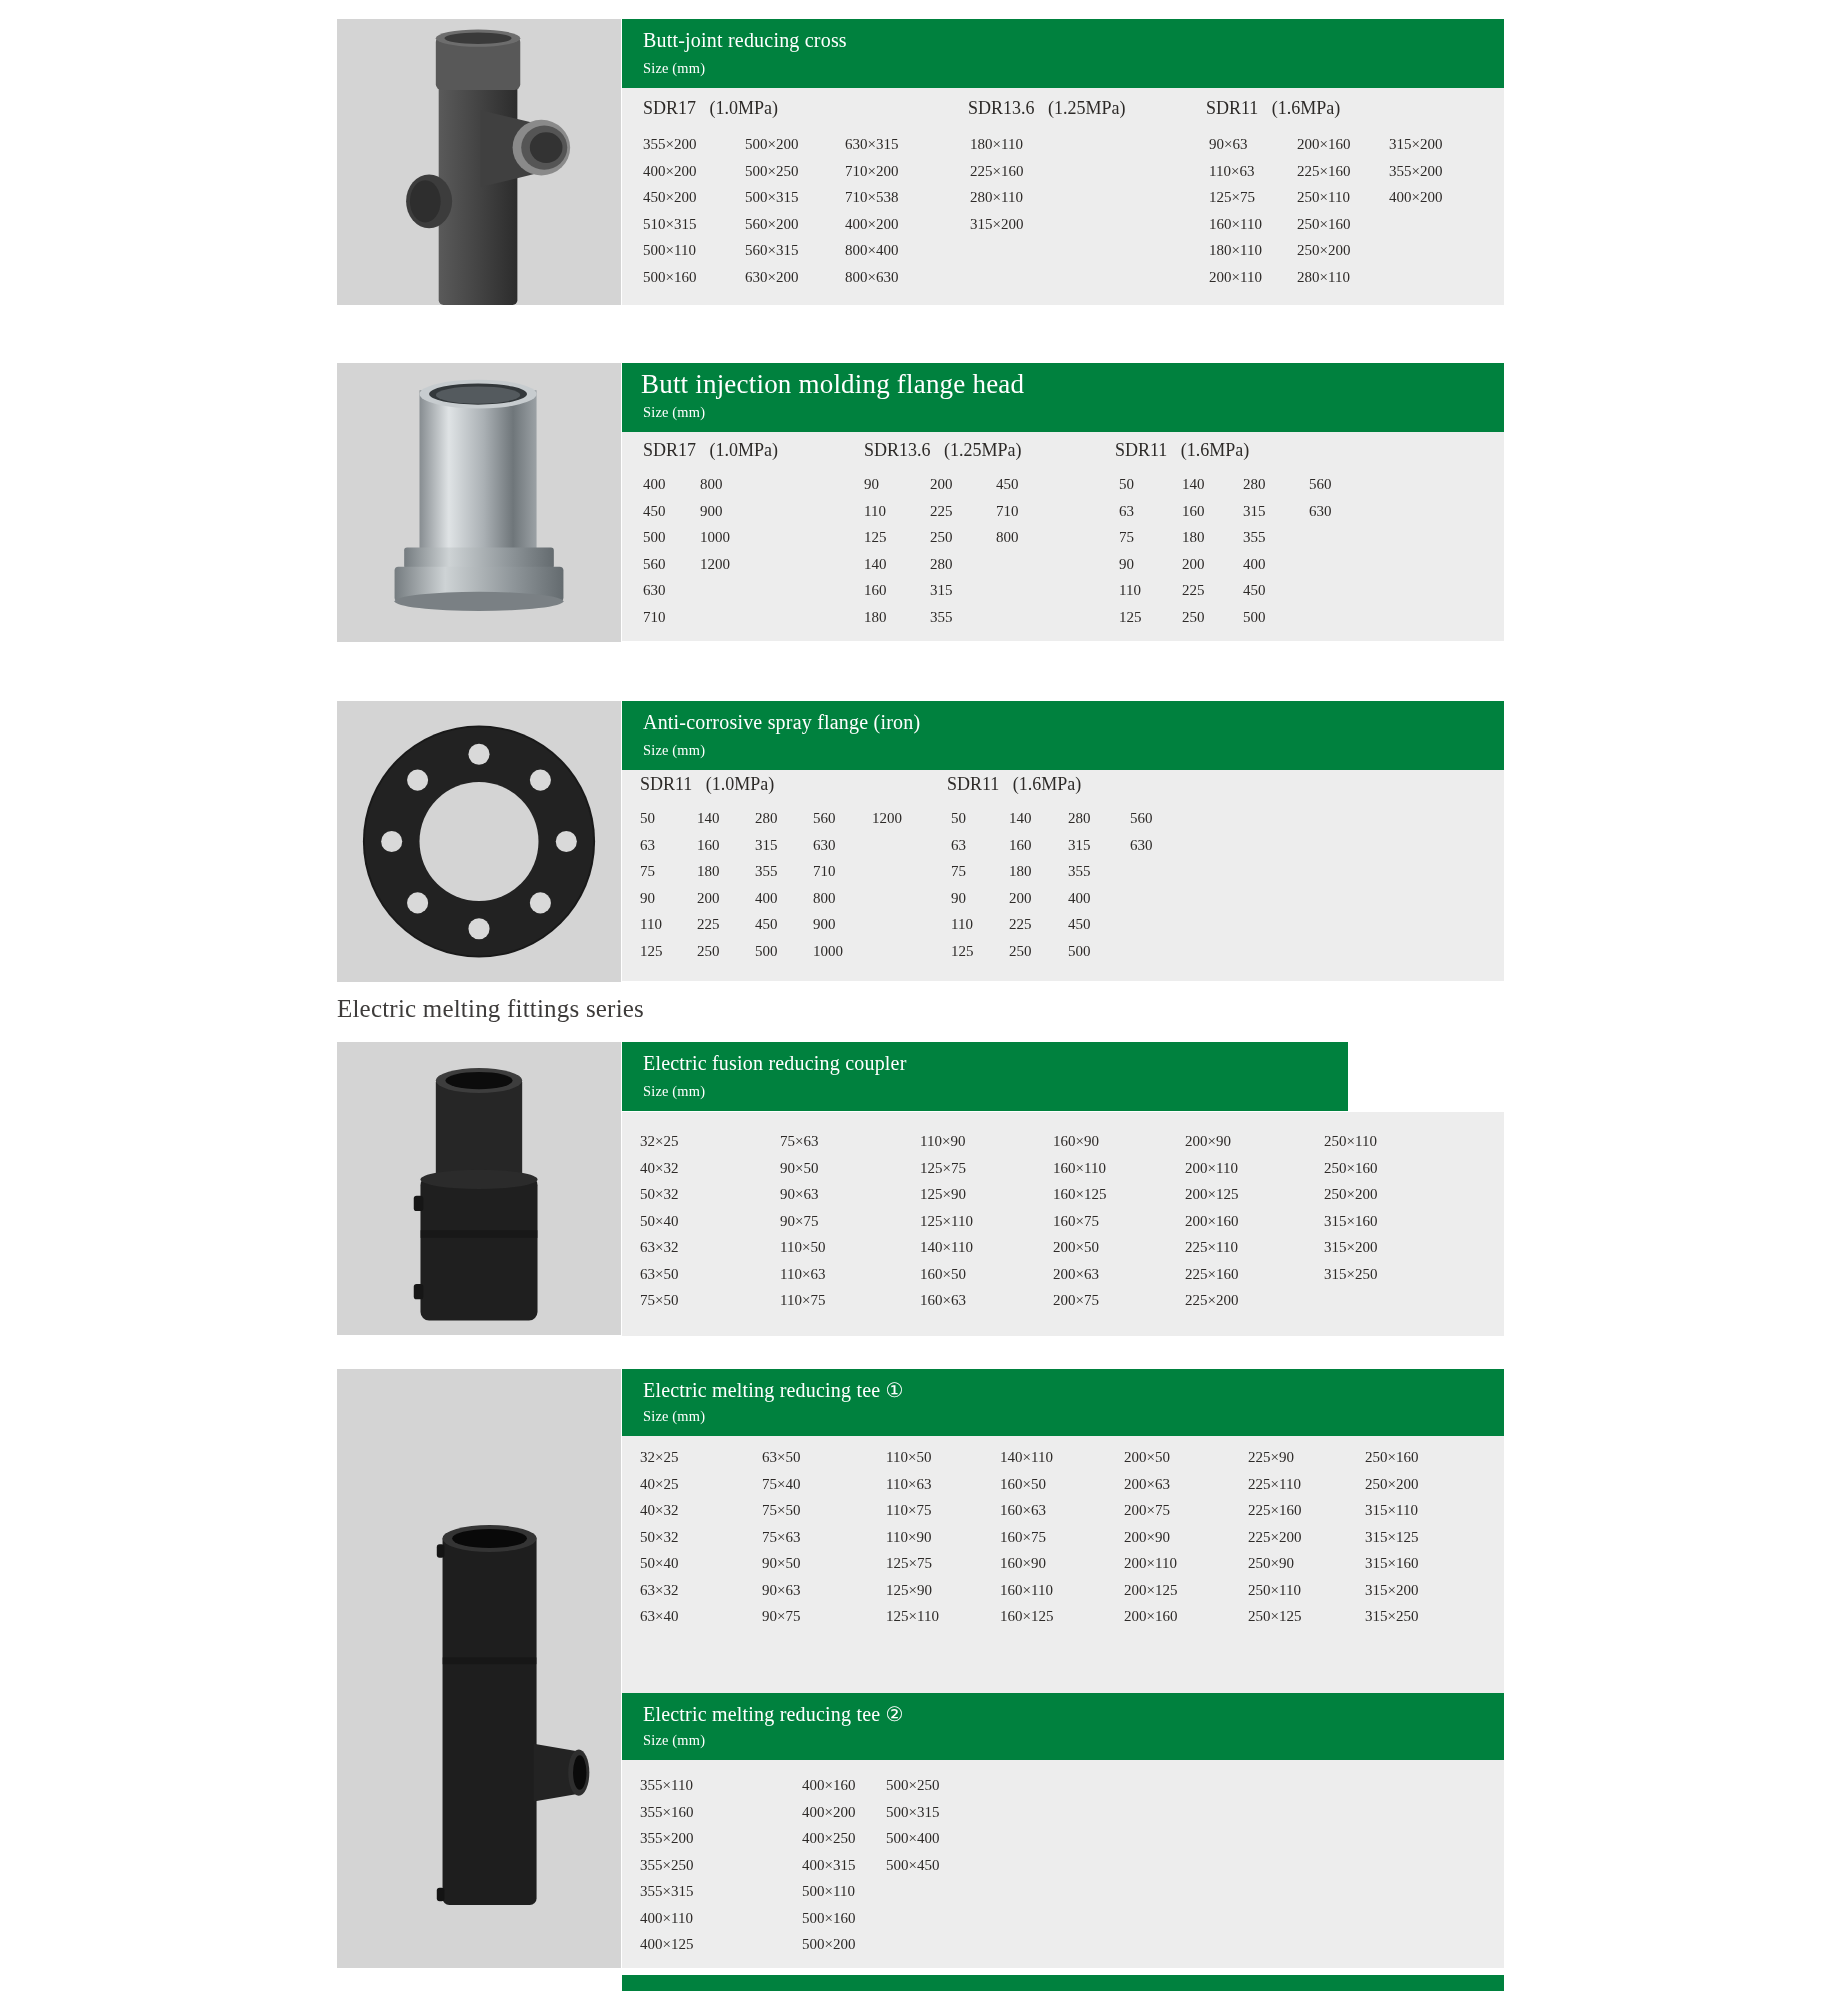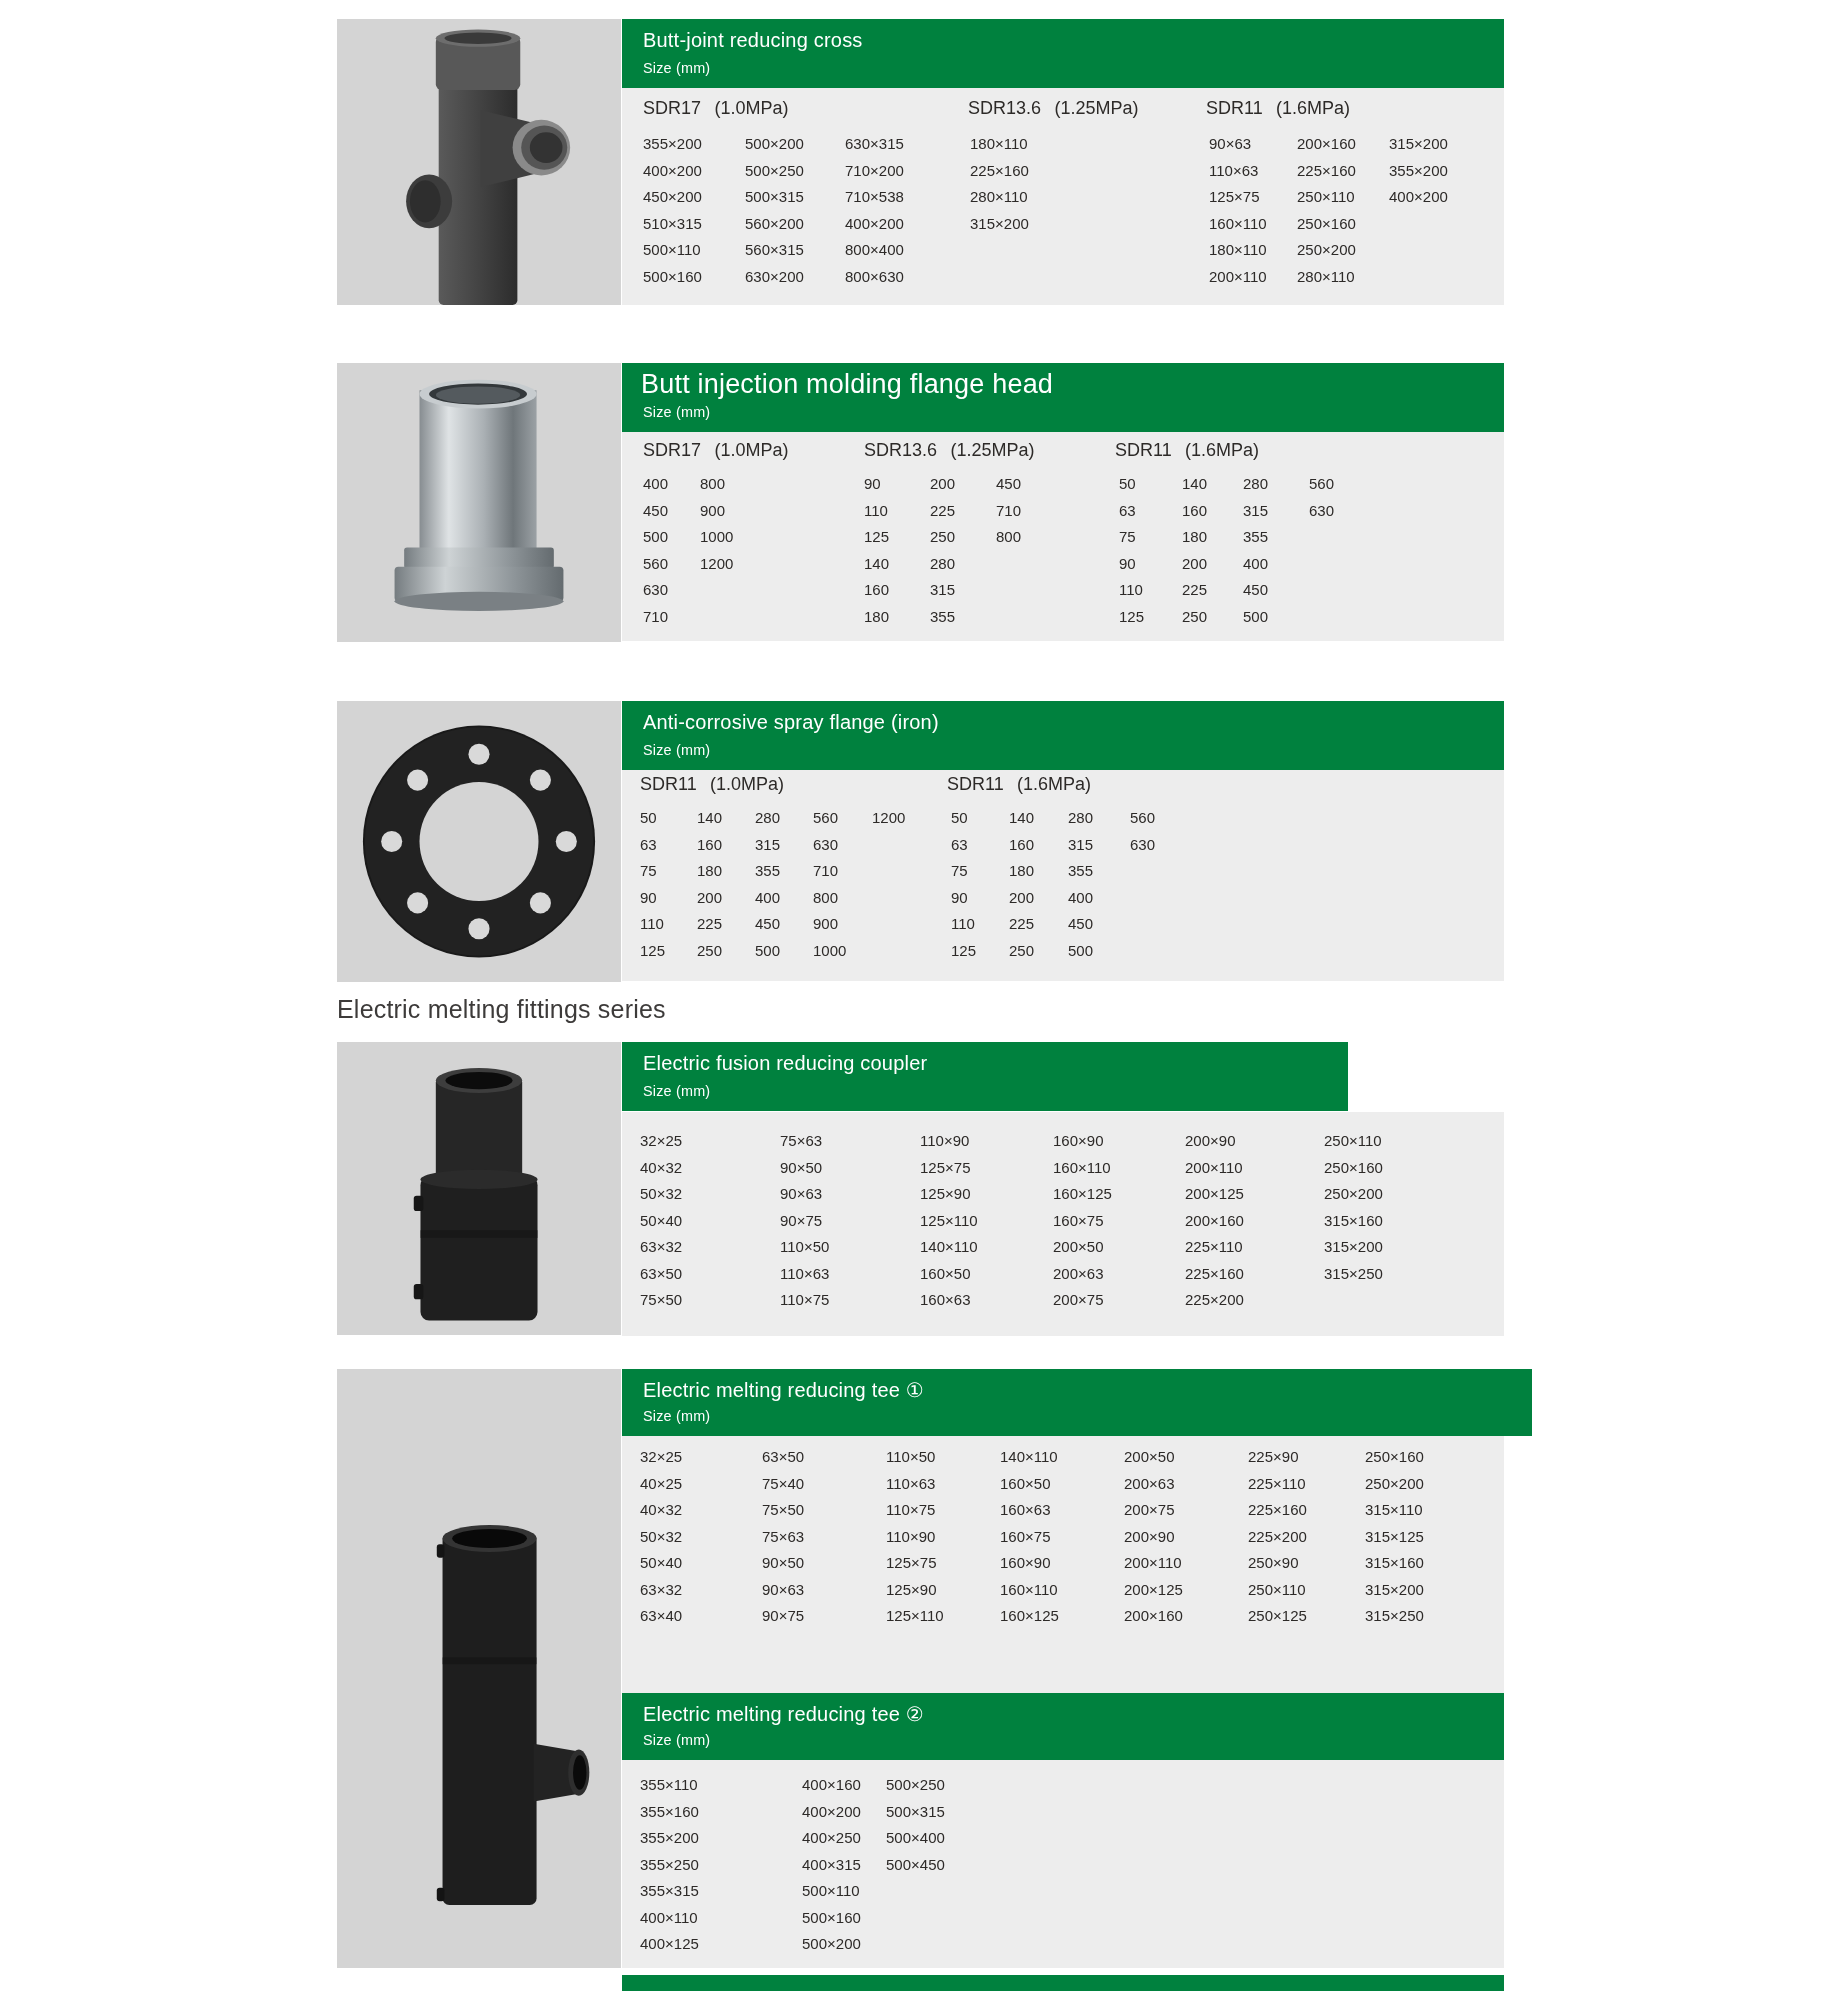--- a/index.html
+++ b/index.html
@@ -1,17 +1,17 @@
 <!DOCTYPE html>
 <html><head>
 <meta charset="utf-8">
 <style>
   html,body{margin:0;padding:0;background:#ffffff;}
   #page{position:relative;width:1845px;height:1992px;background:#ffffff;overflow:hidden;
-        font-family:Liberation Sans, sans-serif;}
+        font-family:Liberation Serif, serif;}
   .panel{position:absolute;background:#d4d4d4;}
   .green{position:absolute;background:#00813e;}
   .bodyarea{position:absolute;background:#ededed;}
   .sec-title{position:absolute;color:#ffffff;font-size:20px;letter-spacing:0.2px;white-space:nowrap;}
   .sec-title.big{font-size:27px;}
   .size-label{position:absolute;color:#ffffff;font-size:14.4px;letter-spacing:0.2px;}
   .sdr{position:absolute;display:flex;gap:13.4px;font-size:18px;color:#2d2a28;white-space:nowrap;}
   .col{position:absolute;font-size:15px;line-height:26.5px;color:#2d2a28;white-space:nowrap;}
   .col .cell{display:block;}
   .series-heading{position:absolute;font-size:25px;color:#3d3b3a;letter-spacing:0.2px;}
@@ -394,21 +394,21 @@
       <ellipse cx="159" cy="176" rx="39" ry="10" fill="#090909"></ellipse>
       <rect x="104" y="182" width="8" height="14" rx="3" fill="#141414"></rect>
       <rect x="104" y="540" width="8" height="14" rx="3" fill="#141414"></rect>
       <path d="M205 390 L252 398 L252 442 L205 450 Z" fill="#232323"></path>
       <ellipse cx="252" cy="420" rx="11" ry="24" fill="#2e2e2e"></ellipse>
       <ellipse cx="253" cy="420" rx="7" ry="18" fill="#0a0a0a"></ellipse>
       <rect x="110" y="300" width="98" height="7" fill="#121212" opacity="0.6"></rect>
     </svg>
   </div>
 
-  <div class="green" style="left:622px;top:1369px;width:882px;height:67px;padding-left:28px;">
+  <div class="green" style="left:622px;top:1369px;width:882px;height:67px;">
     <div class="sec-title" style="left:21px;top:8.6px;position:absolute;">Electric melting reducing tee ①</div>
     <div class="size-label" style="left:21px;top:39px;position:absolute;">Size (mm)</div>
   </div>
   <div class="bodyarea" style="left:622px;top:1436px;width:882px;height:257px;"></div>
   <div class="col" style="left:640px;top:1444px;">
       <span class="cell">32×25</span>
       <span class="cell">40×25</span>
       <span class="cell">40×32</span>
       <span class="cell">50×32</span>
       <span class="cell">50×40</span>

